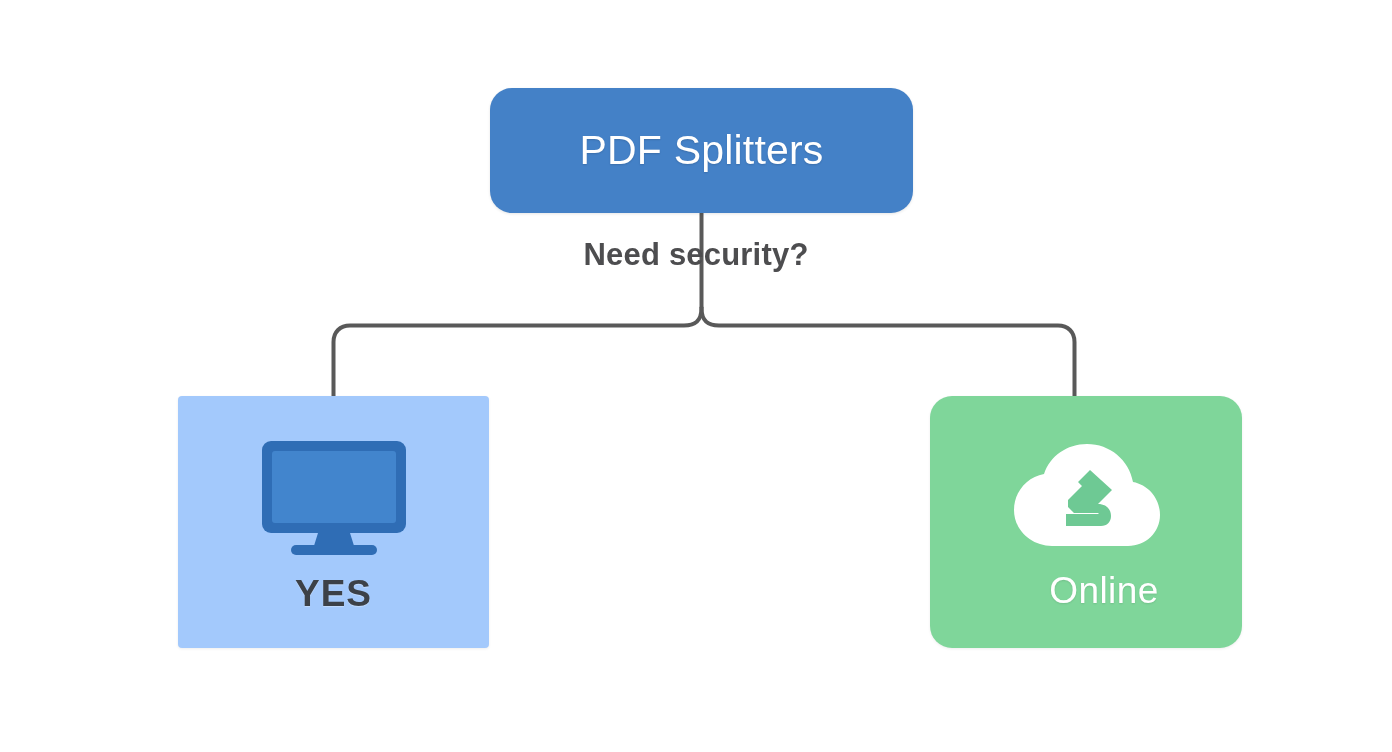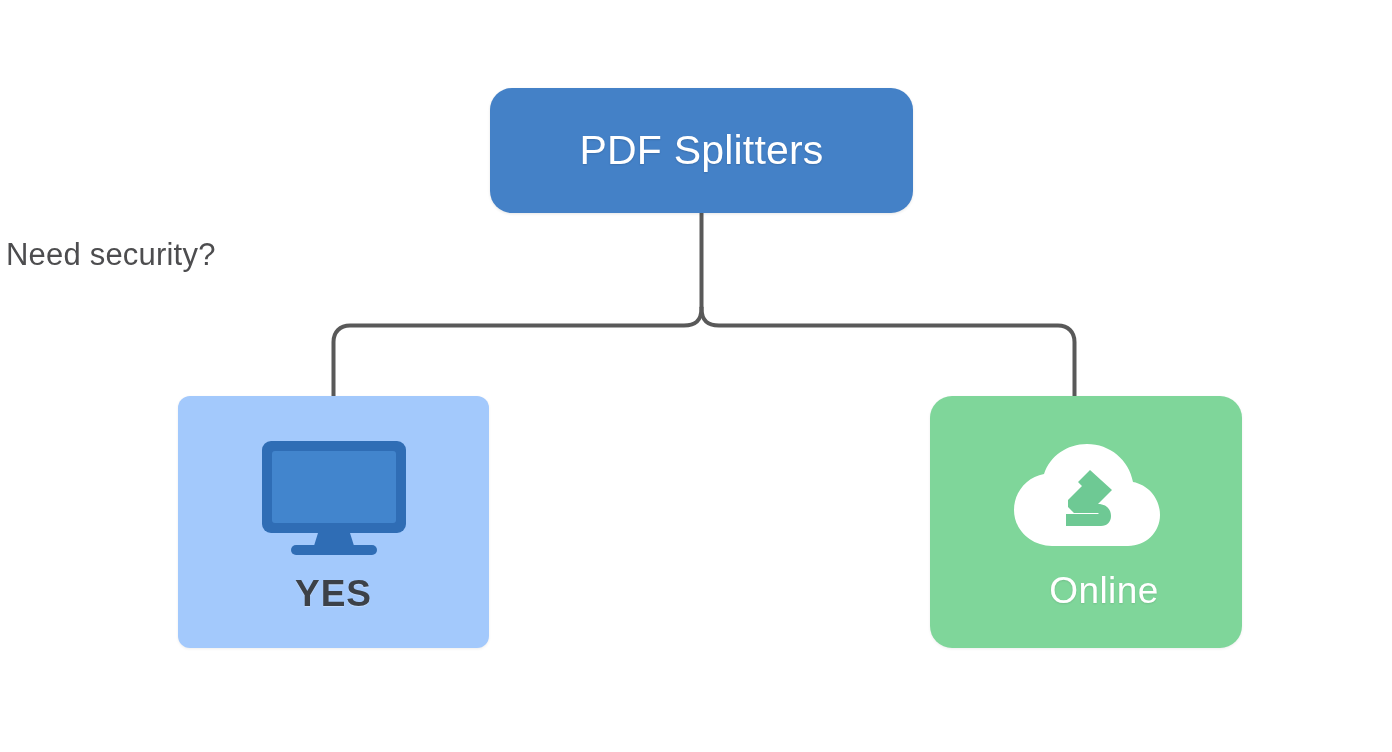--- a/index.html
+++ b/index.html
@@ -60,41 +60,41 @@
     line-height: 1;
     text-shadow: 0 1px 2px rgba(0,0,0,0.14);
   }
 
   
   #edge-label-security {
     position: absolute;
     left: 0;
     top: 238px;
     width: 1392px;
-    text-align: left;
+    text-align: center;
     color: #4d4d4f;
     font-size: 31px;
-    font-weight: 400;
+    font-weight: 700;
     letter-spacing: 0.2px;
     line-height: 1.1;
     z-index: 5;
   }
   #edge-label-security .label-inner {
     display: inline-block;
     padding: 0 6px;
   }
 
   
   #node-yes {
     left: 178px;
     top: 396px;
     width: 311px;
     height: 252px;
     background: #a3c9fc;
-    border-radius: 12px;
+    border-radius: 4px;
     box-shadow: 0 1px 3px rgba(0,0,0,0.07);
   }
   #node-online {
     left: 930px;
     top: 396px;
     width: 312px;
     height: 252px;
     background: #7fd69a;
     border-radius: 22px;
     box-shadow: 0 1px 3px rgba(0,0,0,0.07);

